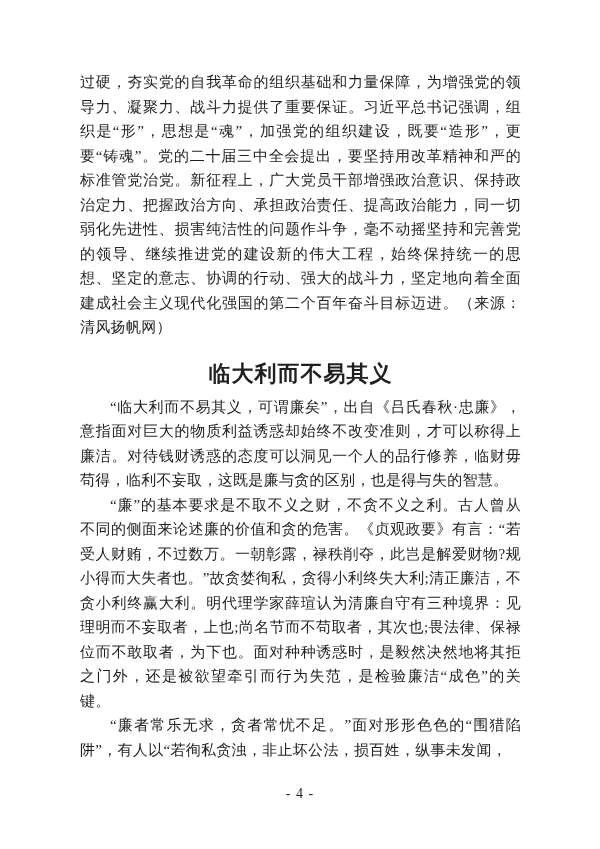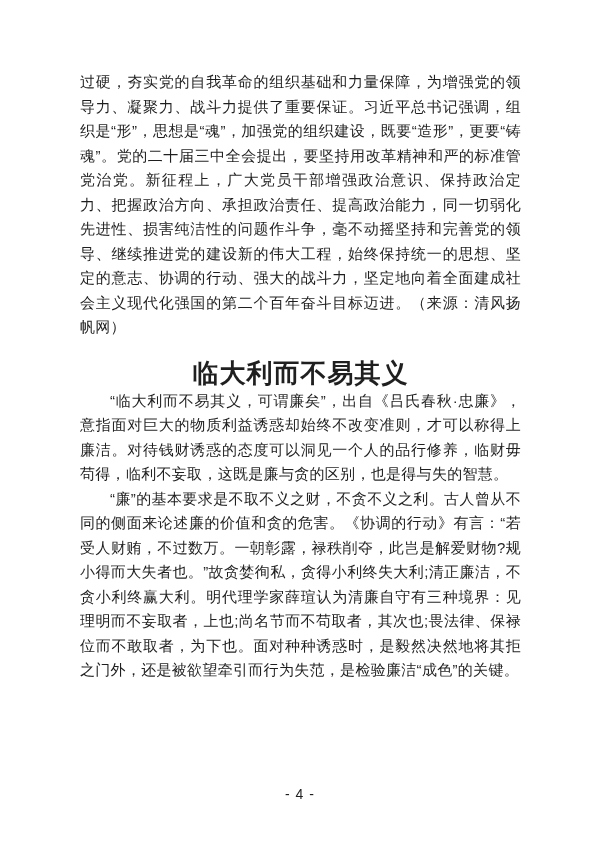--- a/index.html
+++ b/index.html
@@ -6,21 +6,21 @@
     margin: 0;
     padding: 0;
     background: #ffffff;
   }
   .page {
     position: relative;
     width: 600px;
     height: 849px;
     background: #ffffff;
     overflow: hidden;
-    font-family: Liberation Sans, sans-serif;
+    font-family: Liberation Serif, serif;
     color: #1f1f1f;
   }
   .content {
     position: absolute;
     left: 80px;
     top: 70px;
     width: 441px;
   }
   .para {
     margin: 0;
@@ -36,23 +36,23 @@
     text-indent: 0;
   }
   .section-marker {
     margin: 0;
     margin-top: 28px;
     font-size: 15px;
     line-height: 24.5px;
     letter-spacing: 0.3px;
   }
   .article-title {
-    margin: 2px;
+    margin: 8px;
     margin-top: 20px;
-    font-size: 26px;
+    font-size: 22px;
     line-height: 27px;
     font-weight: bold;
     text-align: center;
     letter-spacing: 1px;
   }
   .first-body-para {
   }
   .footer {
     position: absolute;
     left: 0;
@@ -64,16 +64,17 @@
   }
 </style>
 </head>
 <body>
 
 <div class="page">
   <div class="content">
     <p class="para no-indent">过硬，夯实党的自我革命的组织基础和力量保障，为增强党的领导力、凝聚力、战斗力提供了重要保证。习近平总书记强调，组织是“形”，思想是“魂”，加强党的组织建设，既要“造形”，更要“铸魂”。党的二十届三中全会提出，要坚持用改革精神和严的标准管党治党。新征程上，广大党员干部增强政治意识、保持政治定力、把握政治方向、承担政治责任、提高政治能力，同一切弱化先进性、损害纯洁性的问题作斗争，毫不动摇坚持和完善党的领导、继续推进党的建设新的伟大工程，始终保持统一的思想、坚定的意志、协调的行动、强大的战斗力，坚定地向着全面建成社会主义现代化强国的第二个百年奋斗目标迈进。（来源：清风扬帆网）</p>
     <h1 class="article-title">临大利而不易其义</h1>
     <p class="para first-body-para">“临大利而不易其义，可谓廉矣”，出自《吕氏春秋·忠廉》，意指面对巨大的物质利益诱惑却始终不改变准则，才可以称得上廉洁。对待钱财诱惑的态度可以洞见一个人的品行修养，临财毋苟得，临利不妄取，这既是廉与贪的区别，也是得与失的智慧。</p>
-    <p class="para">“廉”的基本要求是不取不义之财，不贪不义之利。古人曾从不同的侧面来论述廉的价值和贪的危害。《协调的行动》有言：“若受人财贿，不过数万。一朝彰露，禄秩削夺，此岂是解爱财物?规小得而大失者也。”故贪婪徇私，贪得小利终失大利;清正廉洁，不贪小利终赢大利。明代理学家薛瑄认为清廉自守有三种境界：见理明而不妄取者，上也;尚名节而不苟取者，其次也;畏法律、保禄位而不敢取者，为下也。面对种种诱惑时，是毅然决然地将其拒之门外，还是被欲望牵引而行为失范，是检验廉洁“成色”的关键。</p>
+    <p class="para">“廉”的基本要求是不取不义之财，不贪不义之利。古人曾从不同的侧面来论述廉的价值和贪的危害。《贞观政要》有言：“若受人财贿，不过数万。一朝彰露，禄秩削夺，此岂是解爱财物?规小得而大失者也。”故贪婪徇私，贪得小利终失大利;清正廉洁，不贪小利终赢大利。明代理学家薛瑄认为清廉自守有三种境界：见理明而不妄取者，上也;尚名节而不苟取者，其次也;畏法律、保禄位而不敢取者，为下也。面对种种诱惑时，是毅然决然地将其拒之门外，还是被欲望牵引而行为失范，是检验廉洁“成色”的关键。</p>
+    <p class="para">“廉者常乐无求，贪者常忧不足。”面对形形色色的“围猎陷阱”，有人以“若徇私贪浊，非止坏公法，损百姓，纵事未发闻，</p>
   </div>
   <div class="footer">- 4 -</div>
 </div>
 
 </body></html>

